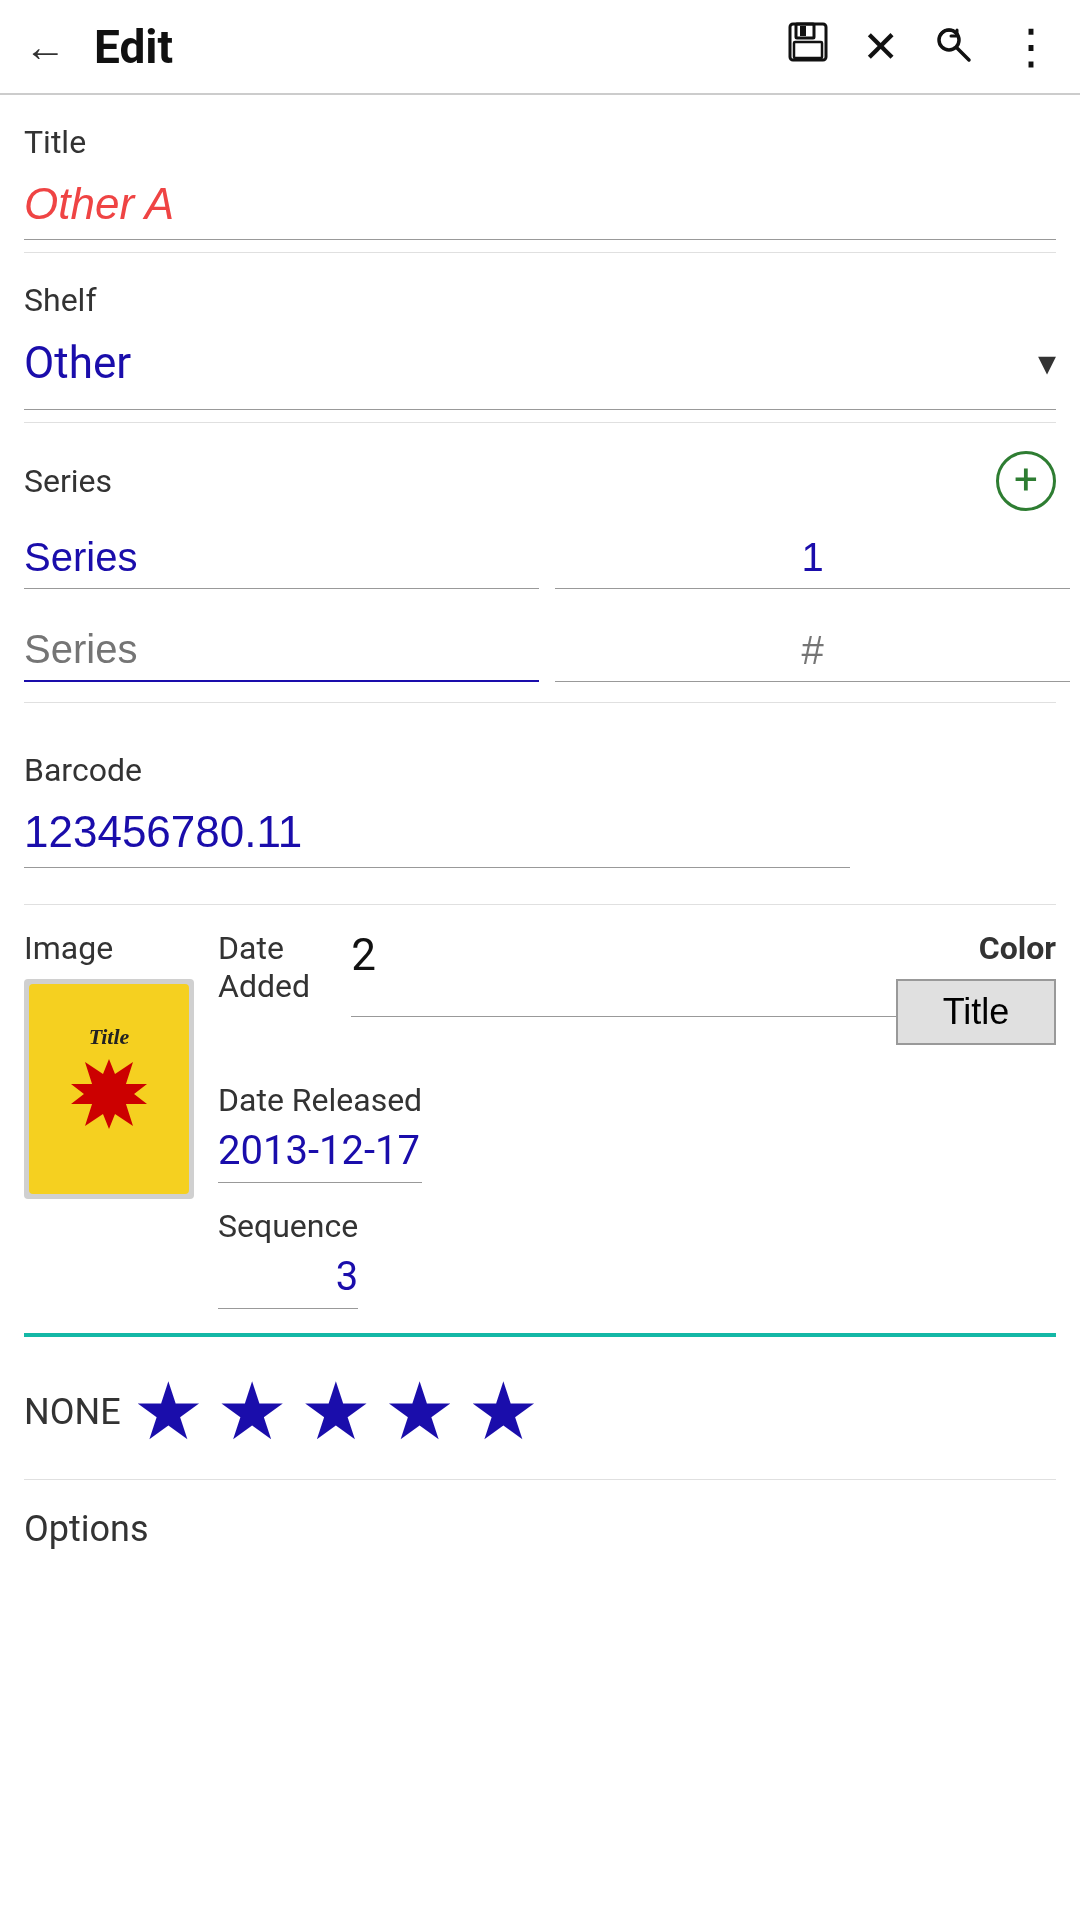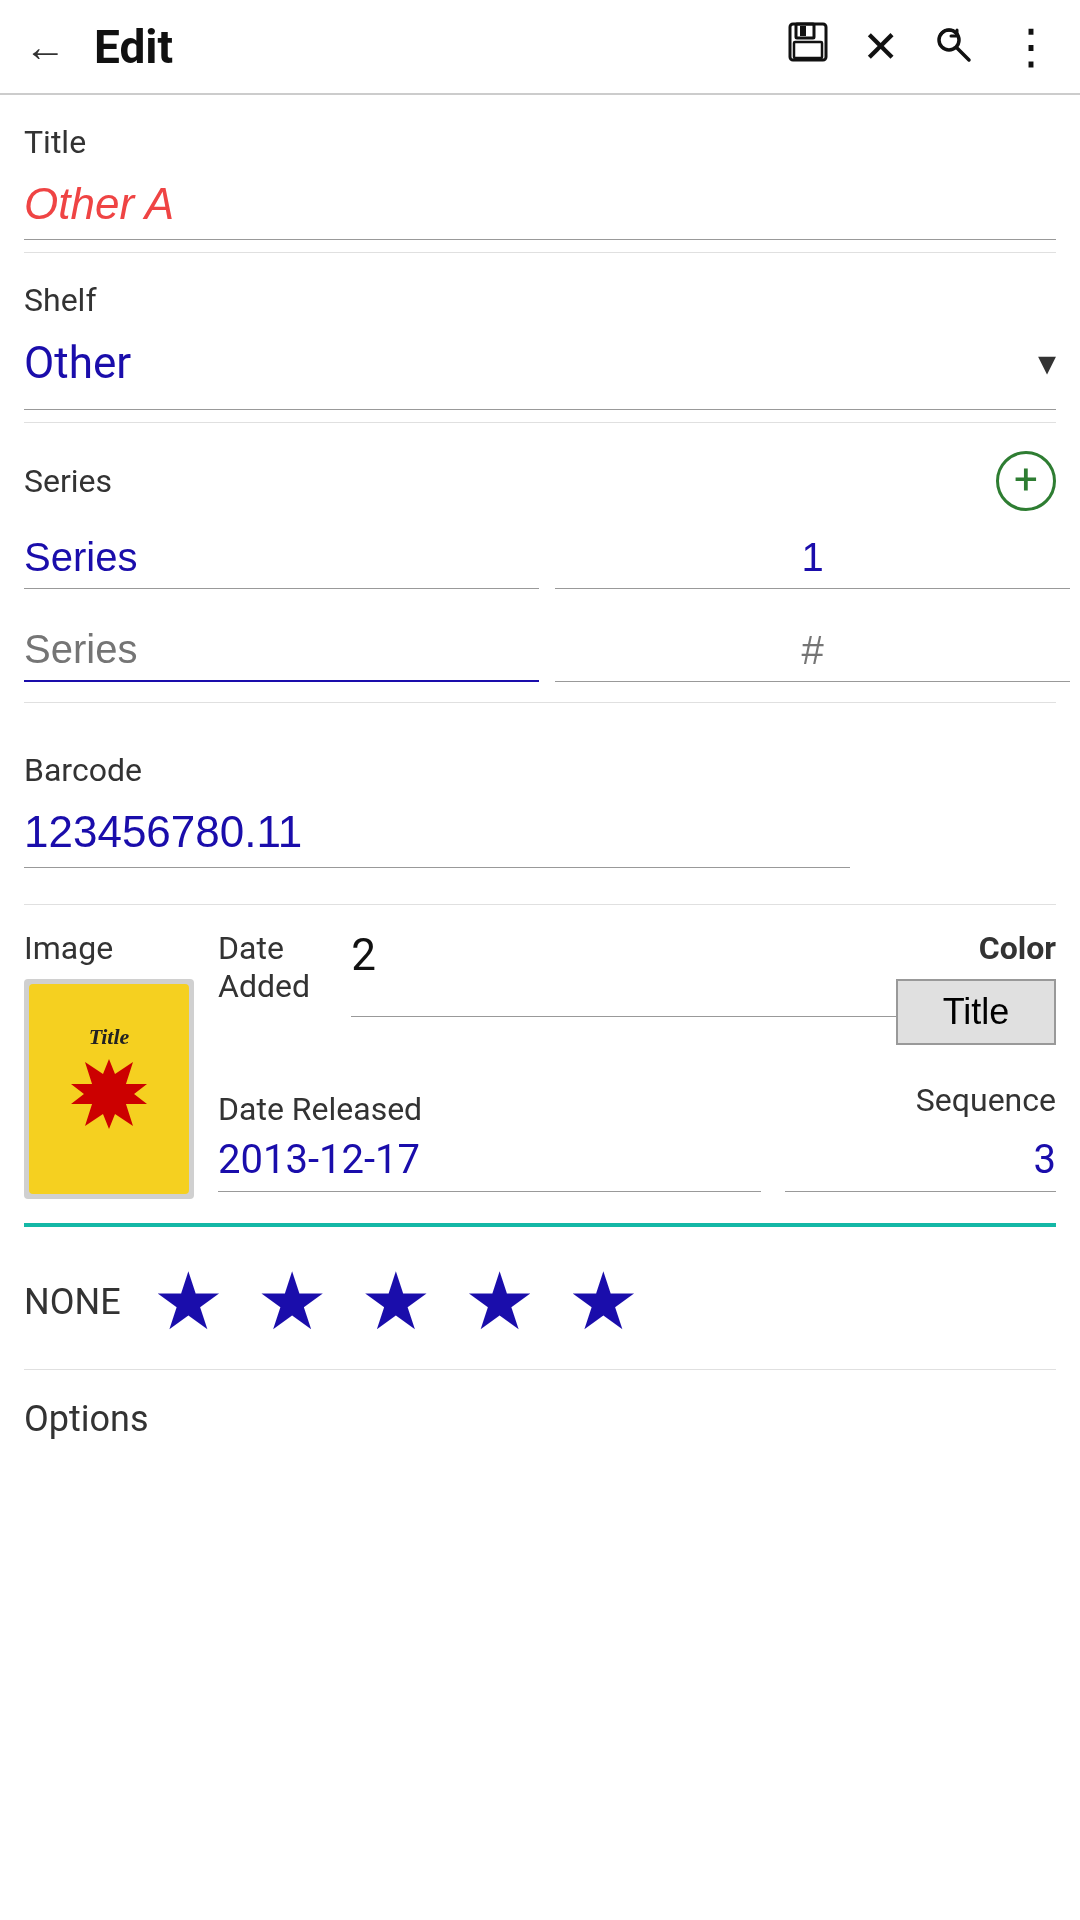--- a/index.html
+++ b/index.html
@@ -269,21 +269,21 @@
     }
     .seq-block {
       flex: 1;
       display: flex;
       flex-direction: column;
       align-items: flex-end;
     }
     .seq-label {
       font-size: 32px;
       color: #333;
-      margin-bottom: 17px;
+      margin-bottom: 8px;
     }
     .seq-value {
       font-size: 40px;
       color: #1a0dab;
       border-bottom: 1px solid #999;
       padding-bottom: 8px;
       width: 100%;
       text-align: right;
     }
 
@@ -293,21 +293,21 @@
       border-bottom: 1px solid #e0e0e0;
     }
     .rating-label {
       font-size: 32px;
       color: #333;
       margin-bottom: 16px;
     }
     .rating-row {
       display: flex;
       align-items: center;
-      gap: 32px;
+      gap: 12px;
     }
     .rating-none-label {
       font-size: 36px;
       color: #333;
     }
     .star {
       font-size: 80px;
       color: #1a0dab;
       cursor: pointer;
     }
@@ -414,21 +414,21 @@
           <div class="date-added-block" style="flex:1;">
             <div class="da-label">Date Added</div>
             <div class="da-value">2</div>
           </div>
           <div class="color-block">
             <div class="color-label">Color</div>
             <button class="color-btn">Title</button>
           </div>
         </div>
 
-        <div style="display:flex; align-items:flex-end; gap:24px; margin-top:24px;">
+        <div style="display:flex; align-items:flex-start; gap:24px; margin-top:24px;flex-direction:column;">
           <div class="dr-block">
             <div class="dr-label">Date Released</div>
             <div class="dr-value">2013-12-17</div>
           </div>
           <div class="seq-block">
             <div class="seq-label">Sequence</div>
             <div class="seq-value">3</div>
           </div>
         </div>
       </div>

